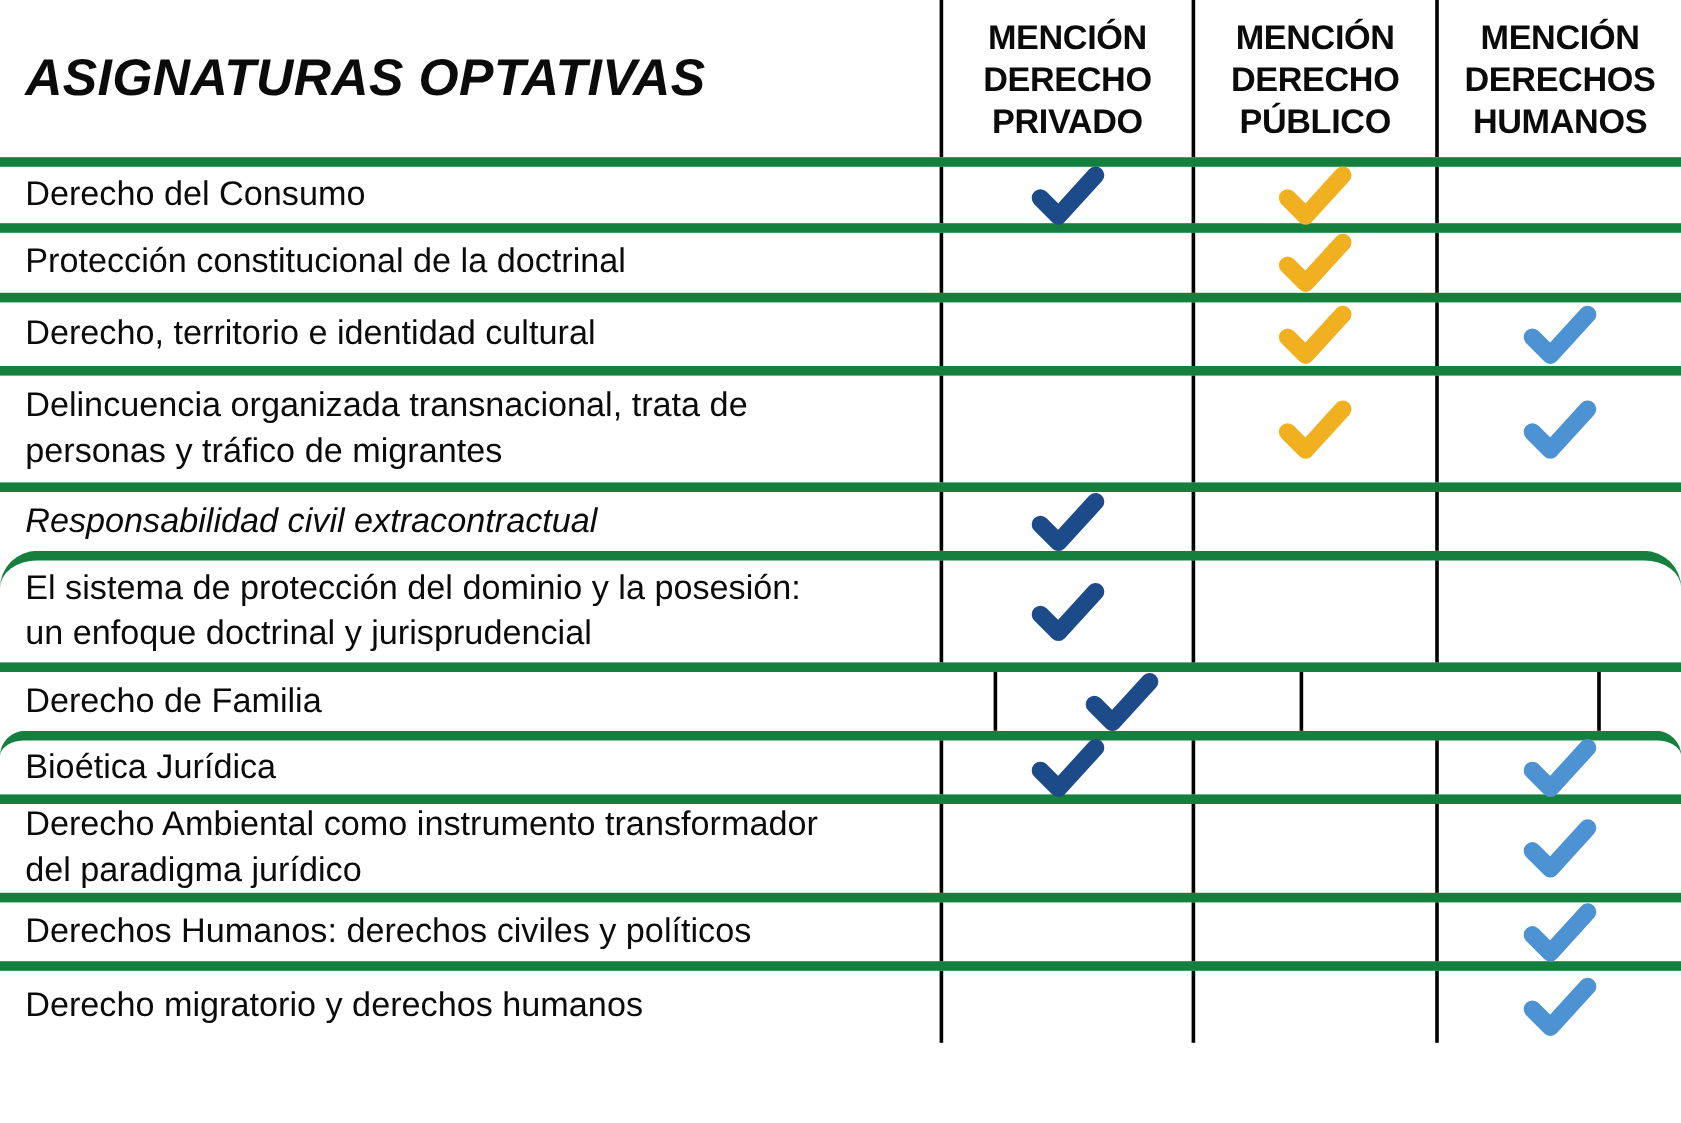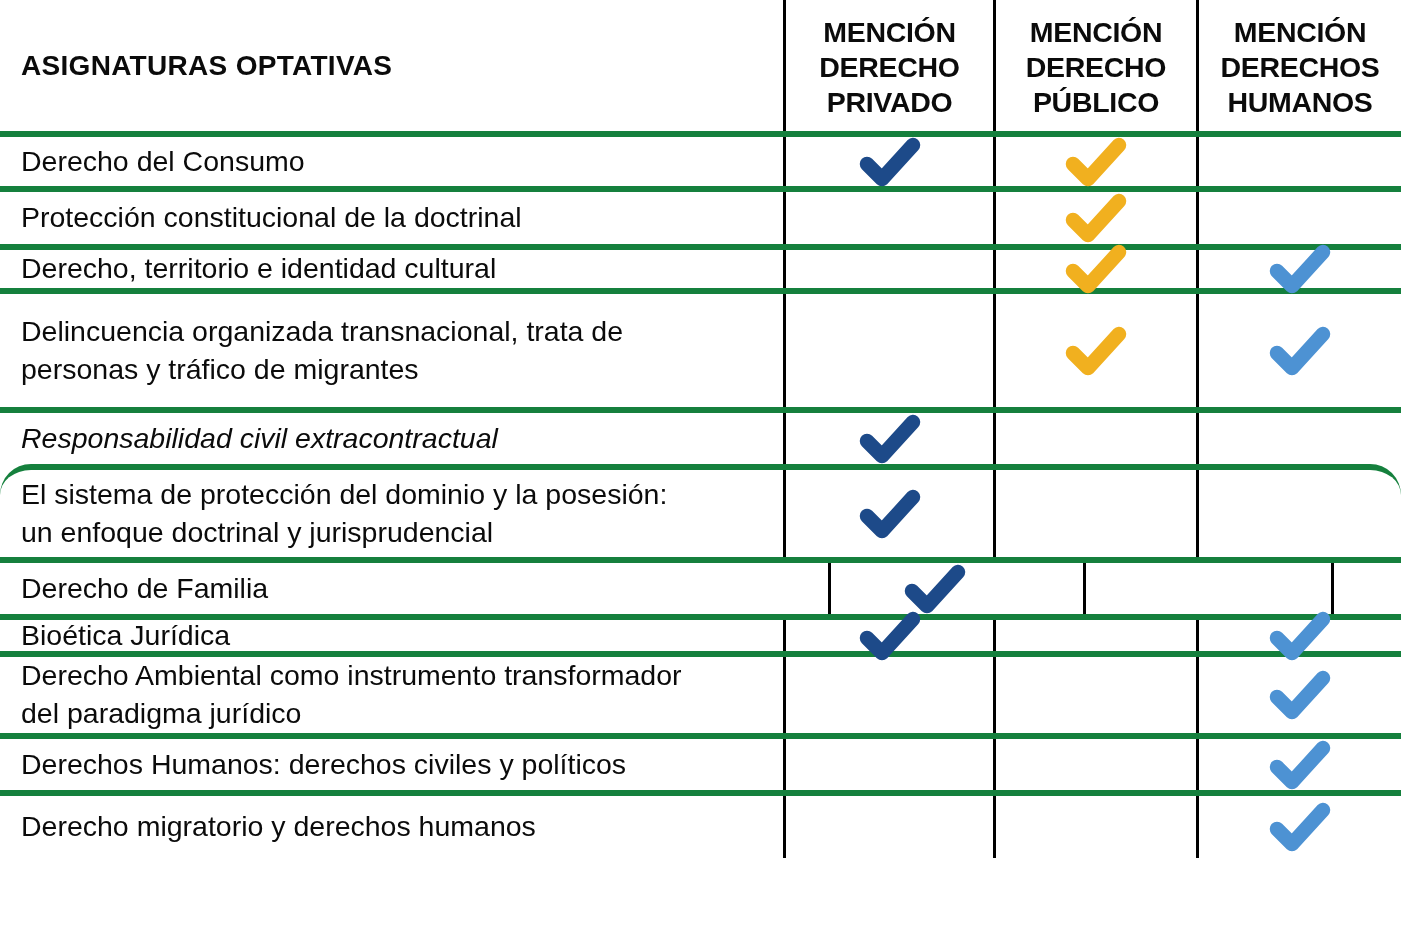--- a/index.html
+++ b/index.html
@@ -13,21 +13,21 @@
     color: #0b0b0b;
   }
   .table {
     width: 1401px;
     display: flex;
     flex-direction: column;
   }
   .row {
     display: flex;
     box-sizing: border-box;
-    border-top: 6px solid #15803d;
+    border-top: 8px solid #15803d;
     flex: none;
   }
   .row.header-row {
     border-top: none;
     height: 131px;
   }
   .cell {
     box-sizing: border-box;
     flex: none;
   }
@@ -45,24 +45,25 @@
     display: flex;
     align-items: center;
     justify-content: center;
     border-left: 3px solid #000;
   }
   .col-privado { width: 210px; }
   .col-publico { width: 203px; }
   .col-humanos { width: 205px; }
 
   .title {
-    font-size: 28px;
+    font-size: 43px;
     font-weight: 800;
     letter-spacing: 0.3px;
     white-space: nowrap;
+    font-style: italic;
   }
   .header-cell {
     font-size: 28.5px;
     font-weight: 800;
     text-align: center;
     line-height: 1.23;
     white-space: pre-line;
     letter-spacing: -0.3px;
     padding-top: 4px;
   }
@@ -108,35 +109,35 @@
       <div class="row" style="height: 58px;">
     <div class="cell subject-cell">Protección constitucional de la doctrinal</div>
     <div class="cell check-cell col-privado"></div>
     <div class="cell check-cell col-publico">
           <svg class="check-icon" width="64" height="50" viewBox="0 0 64 50" xmlns="http://www.w3.org/2000/svg" style="color: rgb(241, 176, 31);">
     <path d="M9 27 L24 42 L55 8" fill="none" stroke="currentColor" stroke-width="14.5" stroke-linecap="round" stroke-linejoin="round"></path>
   </svg>
         </div>
     <div class="cell check-cell col-humanos"></div>
   </div>
-      <div class="row" style="height: 44px;">
+      <div class="row" style="height: 61px;">
     <div class="cell subject-cell">Derecho, territorio e identidad cultural</div>
     <div class="cell check-cell col-privado"></div>
     <div class="cell check-cell col-publico">
           <svg class="check-icon" width="64" height="50" viewBox="0 0 64 50" xmlns="http://www.w3.org/2000/svg" style="color: rgb(241, 176, 31);">
     <path d="M9 27 L24 42 L55 8" fill="none" stroke="currentColor" stroke-width="14.5" stroke-linecap="round" stroke-linejoin="round"></path>
   </svg>
         </div>
     <div class="cell check-cell col-humanos">
           <svg class="check-icon" width="64" height="50" viewBox="0 0 64 50" xmlns="http://www.w3.org/2000/svg" style="color: rgb(77, 146, 211);">
     <path d="M9 27 L24 42 L55 8" fill="none" stroke="currentColor" stroke-width="14.5" stroke-linecap="round" stroke-linejoin="round"></path>
   </svg>
         </div>
   </div>
-      <div class="row" style="height: 119px;">
+      <div class="row" style="height: 97px;">
     <div class="cell subject-cell">Delincuencia organizada transnacional, trata de
 personas y tráfico de migrantes</div>
     <div class="cell check-cell col-privado"></div>
     <div class="cell check-cell col-publico">
           <svg class="check-icon" width="64" height="50" viewBox="0 0 64 50" xmlns="http://www.w3.org/2000/svg" style="color: rgb(241, 176, 31);">
     <path d="M9 27 L24 42 L55 8" fill="none" stroke="currentColor" stroke-width="14.5" stroke-linecap="round" stroke-linejoin="round"></path>
   </svg>
         </div>
     <div class="cell check-cell col-humanos">
           <svg class="check-icon" width="64" height="50" viewBox="0 0 64 50" xmlns="http://www.w3.org/2000/svg" style="color: rgb(77, 146, 211);">
@@ -168,21 +169,21 @@
       <div class="row" style="height: 57px; gap: 45px;">
     <div class="cell subject-cell">Derecho de Familia</div>
     <div class="cell check-cell col-privado">
           <svg class="check-icon" width="64" height="50" viewBox="0 0 64 50" xmlns="http://www.w3.org/2000/svg" style="color: rgb(29, 74, 137);">
     <path d="M9 27 L24 42 L55 8" fill="none" stroke="currentColor" stroke-width="14.5" stroke-linecap="round" stroke-linejoin="round"></path>
   </svg>
         </div>
     <div class="cell check-cell col-publico"></div>
     <div class="cell check-cell col-humanos"></div>
   </div>
-      <div class="row" style="height: 37px;">
+      <div class="row" style="height: 53px; border-radius: 21px;">
     <div class="cell subject-cell">Bioética Jurídica</div>
     <div class="cell check-cell col-privado">
           <svg class="check-icon" width="64" height="50" viewBox="0 0 64 50" xmlns="http://www.w3.org/2000/svg" style="color: rgb(29, 74, 137);">
     <path d="M9 27 L24 42 L55 8" fill="none" stroke="currentColor" stroke-width="14.5" stroke-linecap="round" stroke-linejoin="round"></path>
   </svg>
         </div>
     <div class="cell check-cell col-publico"></div>
     <div class="cell check-cell col-humanos">
           <svg class="check-icon" width="64" height="50" viewBox="0 0 64 50" xmlns="http://www.w3.org/2000/svg" style="color: rgb(77, 146, 211);">
     <path d="M9 27 L24 42 L55 8" fill="none" stroke="currentColor" stroke-width="14.5" stroke-linecap="round" stroke-linejoin="round"></path>

